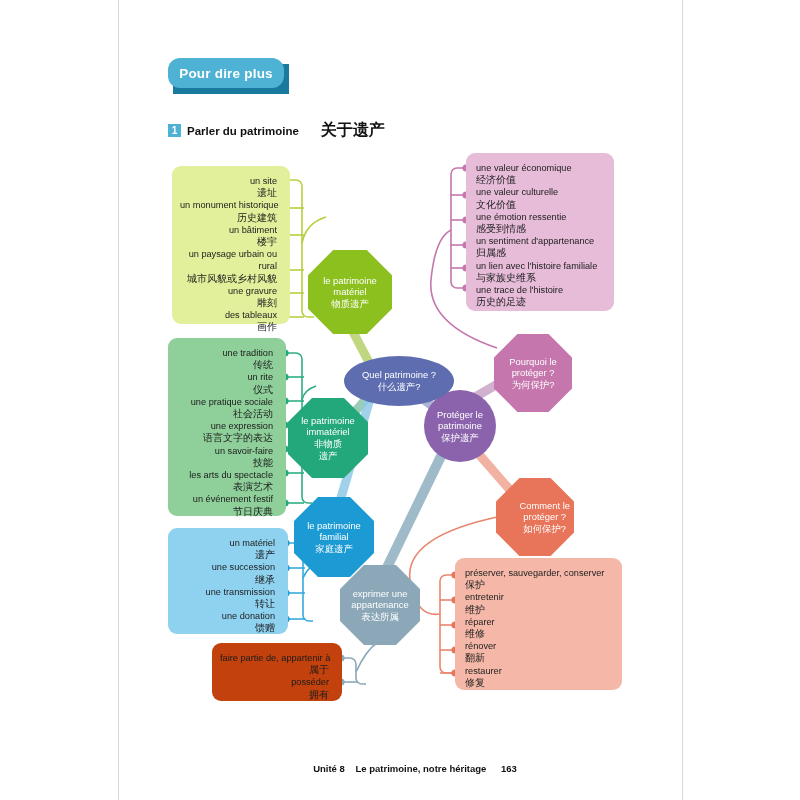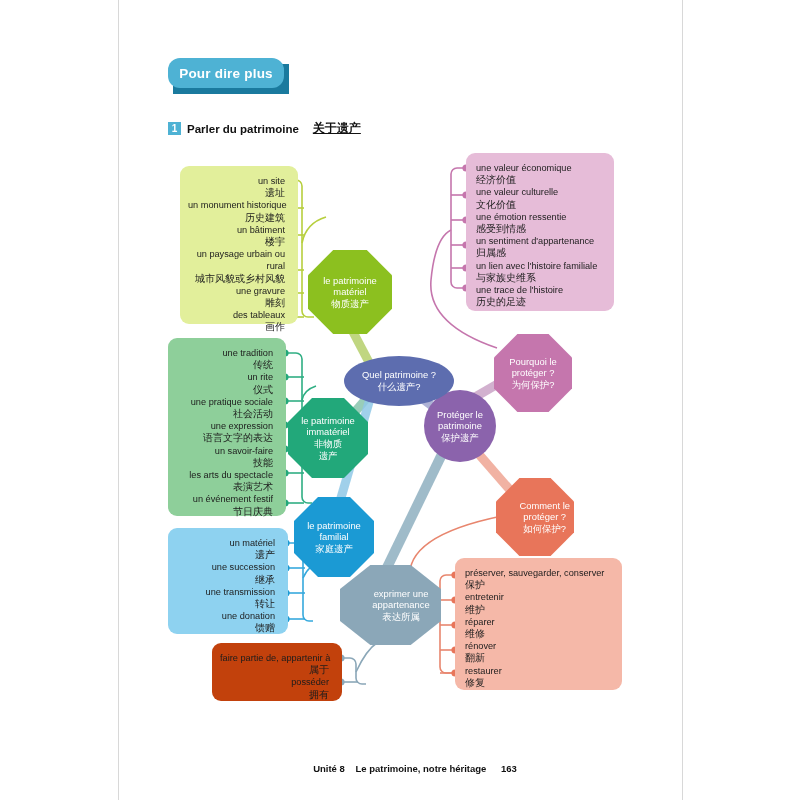--- a/index.html
+++ b/index.html
@@ -31,21 +31,21 @@
     white-space:nowrap;
   }
 
   
   .sec-title{position:absolute;left:168px;top:120px;display:flex;align-items:center;gap:6px;}
   .sec-num{
     width:13px;height:13px;background:#4eb2d4;color:#fff;font-size:10px;
     font-weight:bold;display:flex;align-items:center;justify-content:center;
   }
   .sec-fr{font-size:11.5px;font-weight:bold;color:#111;}
-  .sec-cn{font-size:12px;font-weight:bold;color:#111;margin-left:8px;text-decoration:underline;}
+  .sec-cn{font-size:16px;font-weight:bold;color:#111;margin-left:16px;}
 
   
   .footer{
     position:absolute;left:0;top:758px;width:800px;text-align:center;
   }
   .footer-inner{display:inline-block;font-size:9.5px;font-weight:bold;color:#111;
     padding-left:30px;}
   .footer-inner .u{margin-right:8px;}
   .footer-inner .t{margin-right:12px;}
 
@@ -74,21 +74,21 @@
     position:absolute;display:flex;align-items:center;justify-content:center;
     text-align:center;color:#ffffff;font-size:9.4px;line-height:11.6px;
   }
   .oct{clip-path:polygon(30% 0%,70% 0%,100% 30%,100% 70%,70% 100%,30% 100%,0% 70%,0% 30%);}
   .ell{border-radius:50%;}
   .node span{display:block;padding:0 4px;}
 
   .n-lime{background:#8cc01f;}
   .n-green{background:#22a87a;}
   .n-blue{background:#1b9ad4;}
-  .n-gray{background:#8ba7b8;padding-left:21px;}
+  .n-gray{background:#8ba7b8;}
   .n-purple{background:#8b63ac;}
   .n-pink{background:#c576ad;}
   .n-salmon{background:#e8755a;justify-content:flex-end;}
   .n-indigo{background:#5d6daf;}
 </style>
 </head>
 <body>
 
 <div id="page"></div>
 
@@ -206,21 +206,21 @@
     <span>Pour dire plus</span>
   </div>
 </div>
 
 <div class="sec-title">
   <div class="sec-num">1</div>
   <div class="sec-fr">Parler du patrimoine</div>
   <div class="sec-cn">关于遗产</div>
 </div>
 
-<div class="wbox box-lime" style="left:180px;top:166px;width:118px;height:158px;">
+<div class="wbox box-lime" style="left:172px;top:166px;width:118px;height:158px;">
   <div class="line">un site</div>
   <div class="line cn">遗址</div>
   <div class="line">un monument historique</div>
   <div class="line cn">历史建筑</div>
   <div class="line">un bâtiment</div>
   <div class="line cn">楼宇</div>
   <div class="line">un paysage urbain ou</div>
   <div class="line">rural</div>
   <div class="line cn">城市风貌或乡村风貌</div>
   <div class="line">une gravure</div>

